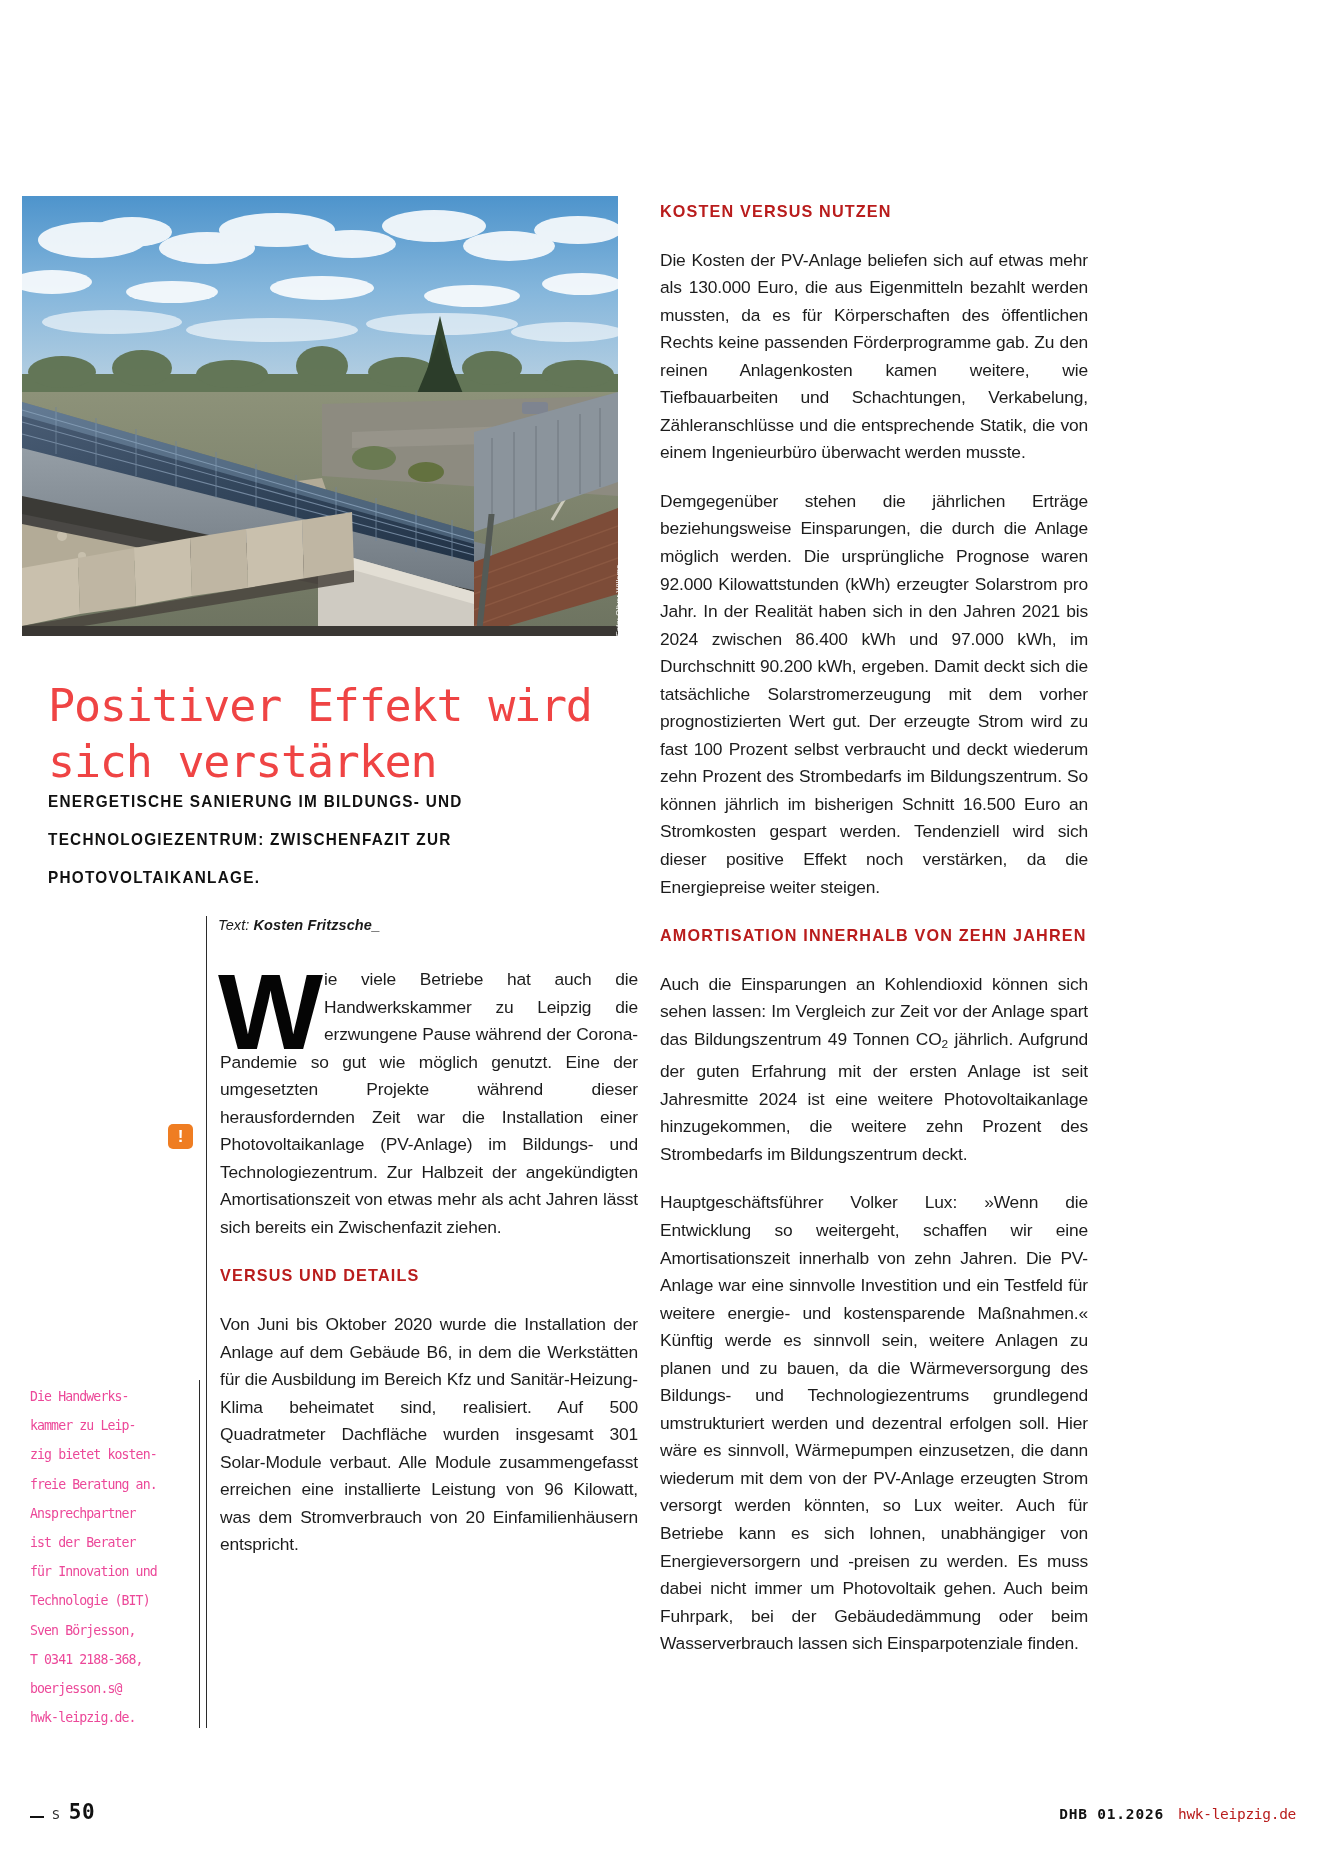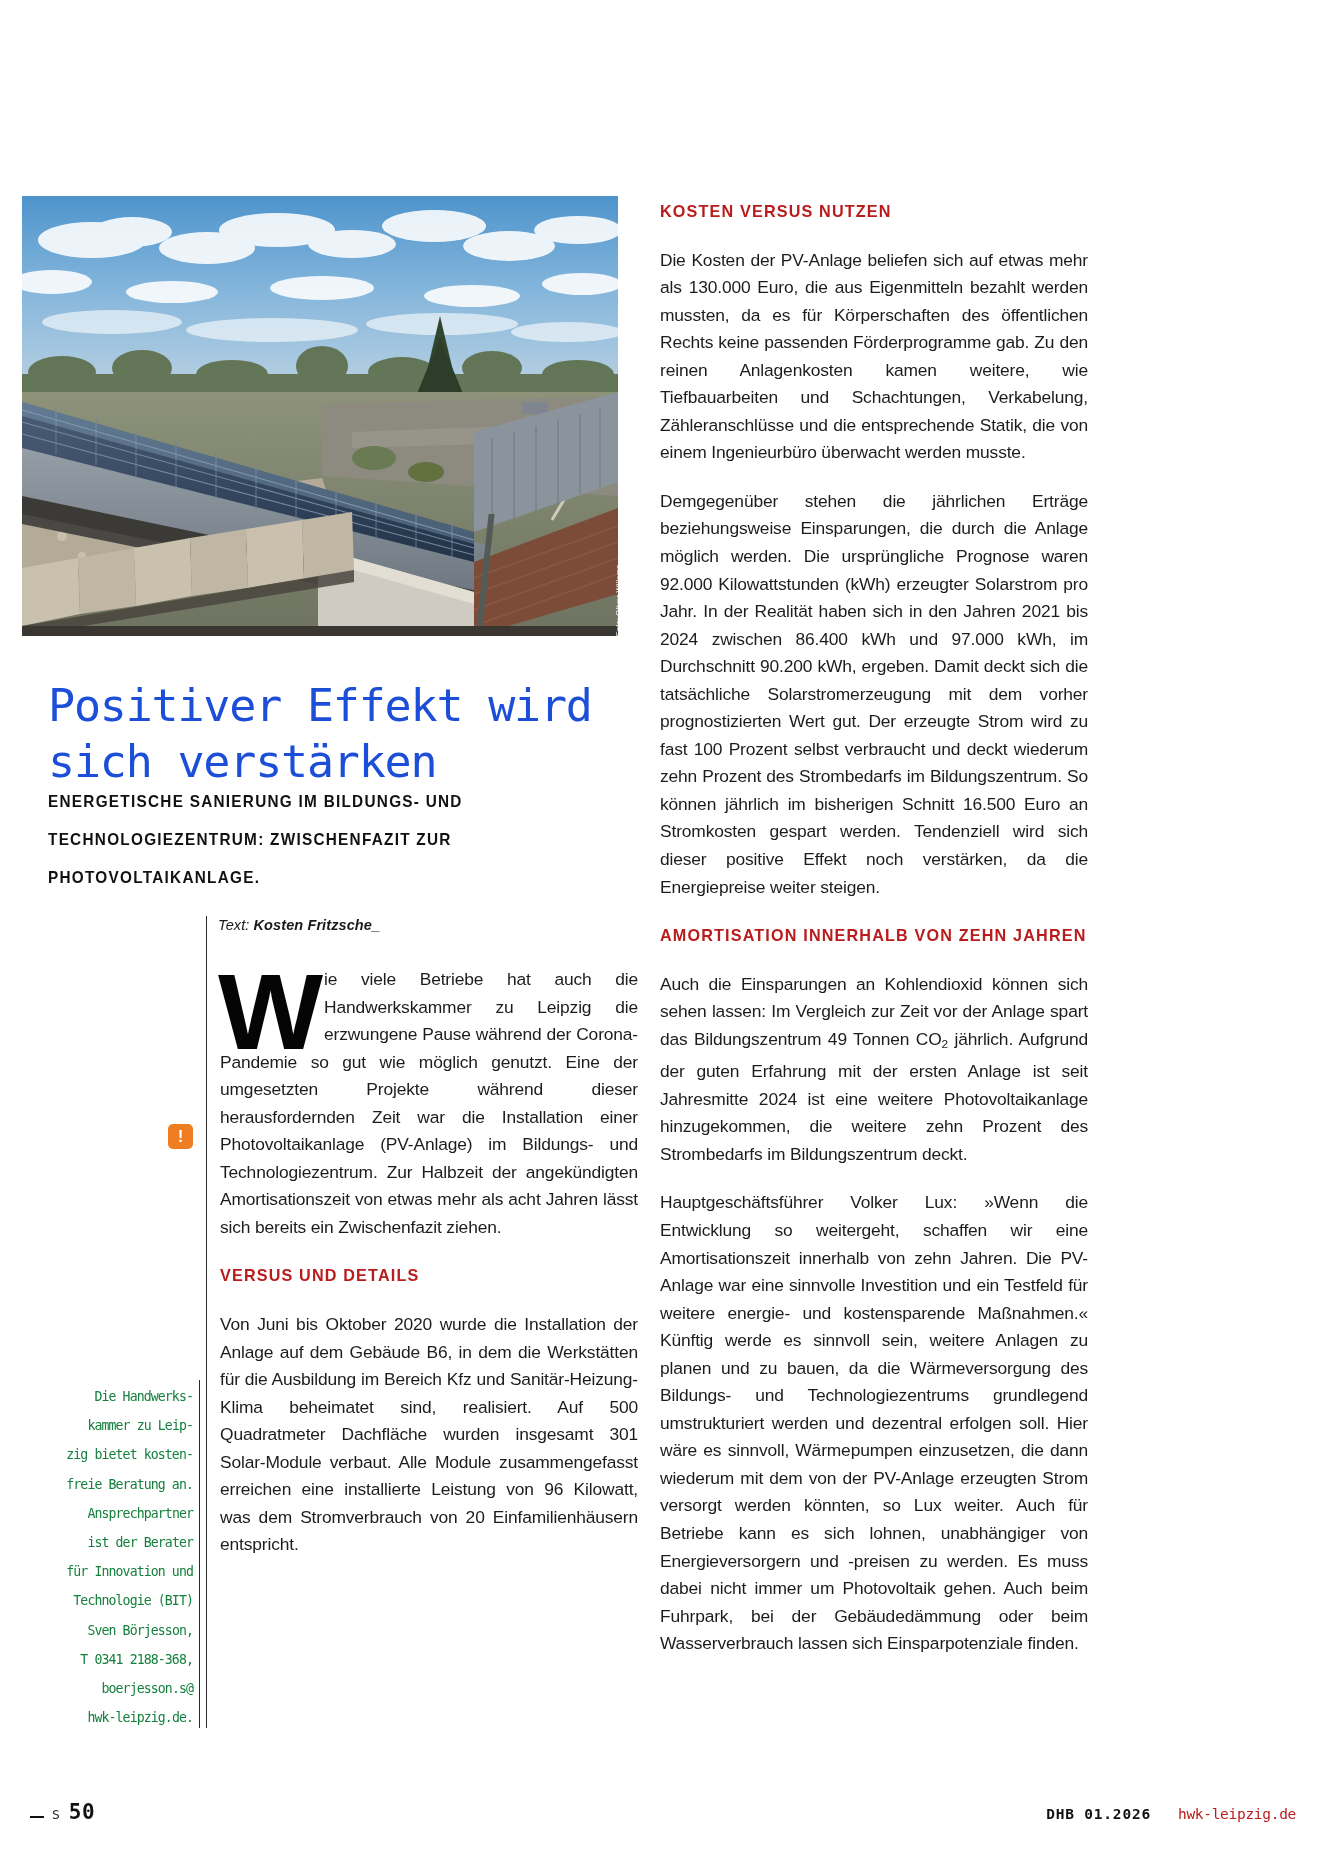--- a/index.html
+++ b/index.html
@@ -55,21 +55,21 @@
   .headline {
     position: absolute;
     left: 48px;
     top: 648px;
     width: 590px;
     font-family: "DejaVu Sans Mono", monospace;
     font-size: 45px;
     line-height: 56px;
     font-weight: 400;
     letter-spacing: -1.2px;
-    color: #1d4ed8;
+    color: #ef4444;
   }
 
   .kicker {
     position: absolute;
     left: 48px;
     top: 782px;
     width: 600px;
     font-family: "Liberation Sans", sans-serif;
     font-weight: bold;
     font-size: 16.5px;
@@ -119,25 +119,25 @@
     font-family: "Liberation Sans", sans-serif;
     font-weight: bold;
     font-size: 17px;
     line-height: 19px;
   }
   .sidebar-note {
     position: absolute;
     left: 30px;
     top: 1382px;
     width: 163px;
-    text-align: right;
+    text-align: left;
     font-family: "DejaVu Sans Mono", monospace;
     font-size: 13.2px;
     line-height: 29.2px;
-    color: #15803d;
+    color: #ec4899;
     letter-spacing: -0.9px;
   }
   .sidebar-note div { white-space: nowrap; }
 
   
   .col {
     position: absolute;
     font-family: "Liberation Sans", sans-serif;
     font-size: 17.4px;
     line-height: 27.55px;
@@ -197,21 +197,21 @@
   }
   .footer-s   { font-size: 13px; letter-spacing: 0; color: #2a2a2a; margin-left: 22px; }
   .footer-num { font-size: 21px; font-weight: bold; letter-spacing: .5px; }
 
   .footer-right {
     position: absolute;
     right: 30px;
     top: 1806px;
     display: flex;
     align-items: baseline;
-    gap: 27px;
+    gap: 14px;
     font-family: "DejaVu Sans Mono", monospace;
   }
   .footer-issue { font-size: 14.5px; font-weight: bold; letter-spacing: .8px; color: #111; }
   .footer-url   { font-size: 14.5px; letter-spacing: -.3px; color: #b91c1c; }
 </style>
 </head>
 <body>
 
 <div class="page">
 

